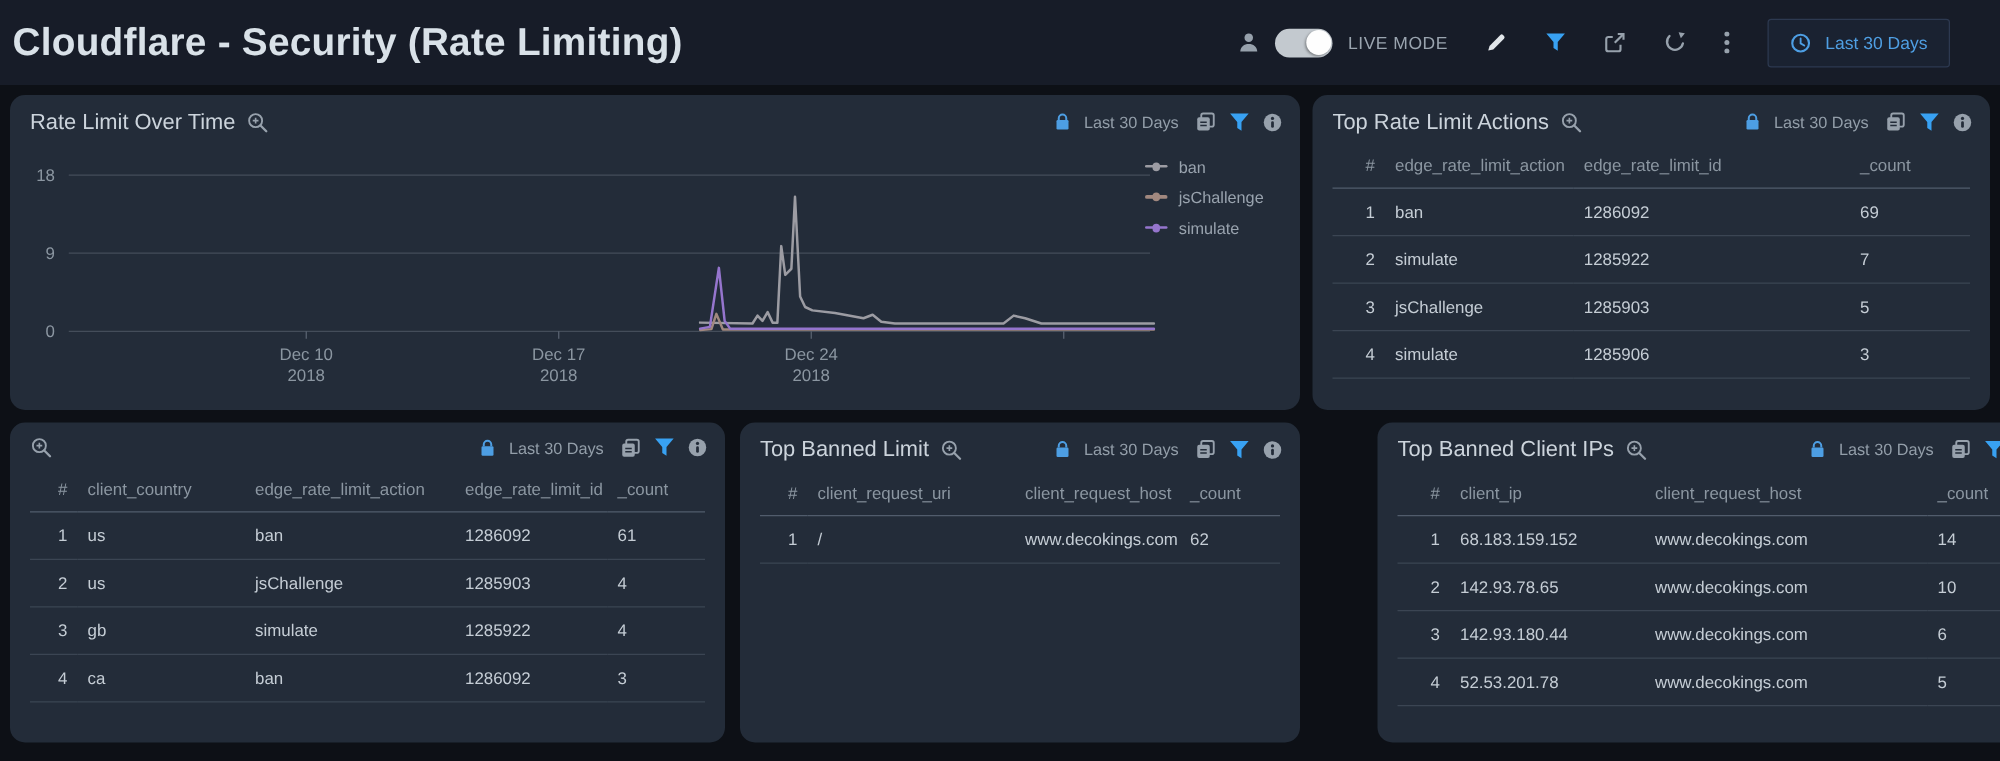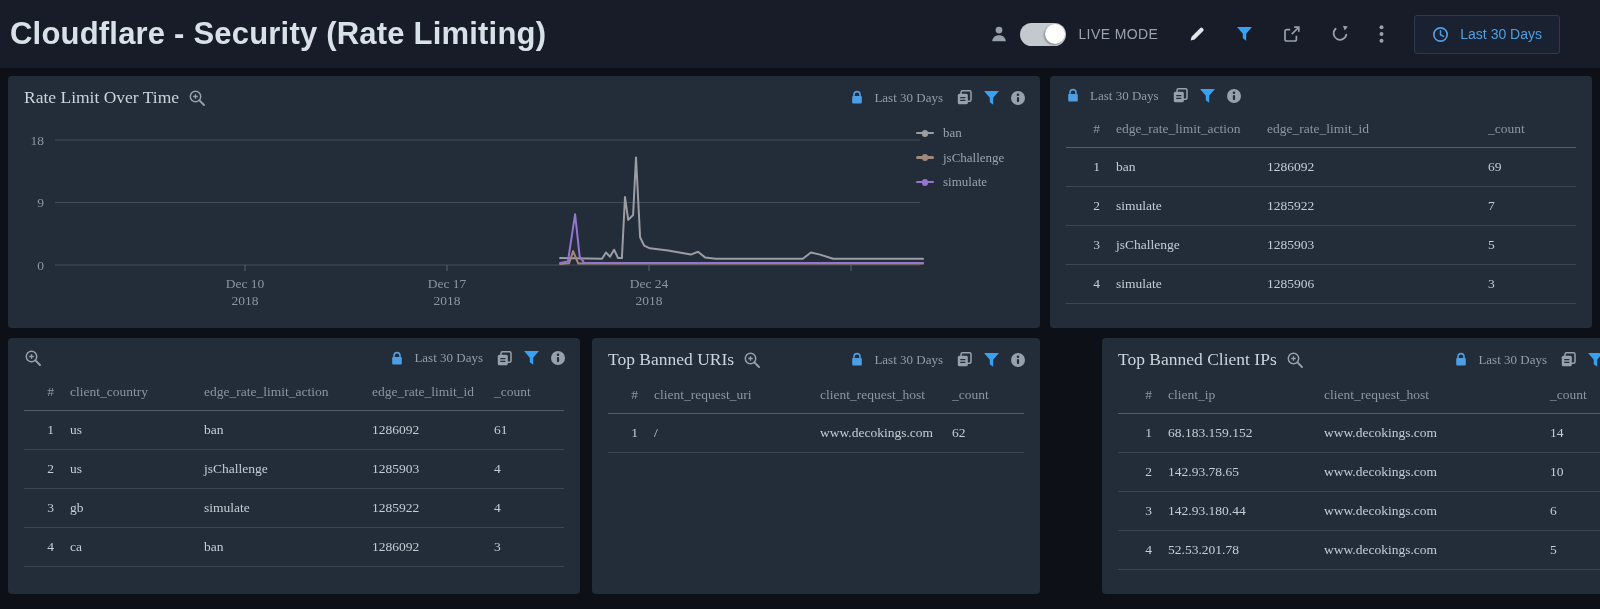--- a/index.html
+++ b/index.html
@@ -15,21 +15,21 @@
   .toggle .knob{position:absolute;right:1.5px;top:1.5px;width:20px;height:20px;border-radius:50%;background:#fefefe;box-shadow:-1px 1px 2px rgba(0,0,0,.35);}
   .livemode-label{font-size:14px;color:#9aa4af;letter-spacing:.4px;}
   .icon{display:inline-block;vertical-align:middle;}
   .ic-gray{color:#97a1ac;}
   .ic-light{color:#e2e6ea;}
   .ic-blue{color:#38a1f2;}
   .ic-blue2{color:#4d9ee3;}
   .time-btn{display:flex;align-items:center;gap:11px;height:37px;padding:0 17px;background:#1a2231;border:1px solid #2d3950;border-radius:3px;color:#4f9fe3;font-size:14px;cursor:pointer;}
 
   
-  .panel{position:absolute;background:#232c39;border-radius:4px;font-family:Liberation Serif, serif;}
+  .panel{position:absolute;background:#232c39;border-radius:12px;}
   .panel-head{display:flex;align-items:center;justify-content:space-between;padding:11px 14px 6px 16px;}
   .title-wrap{display:flex;align-items:center;gap:9px;}
   .panel-title{margin:0;font-size:17.5px;font-weight:400;color:#ccd4dc;}
   .panel-controls{display:flex;align-items:center;gap:10px;}
   .range-label{font-size:13px;color:#939ea9;margin-right:3px;}
 
   
   table{border-collapse:collapse;font-size:13.5px;margin:2px 16px 0 16px;width:calc(100% - 32px);table-layout:fixed;}
   th{color:#8b96a1;font-weight:400;text-align:left;padding:9px 8px 10px 8px;border-bottom:1px solid #515c6c;white-space:nowrap;overflow:hidden;}
   td{color:#c5cdd5;text-align:left;padding:11px 8px;border-bottom:1px solid #3b4553;white-space:nowrap;overflow:hidden;}
@@ -206,20 +206,26 @@
               <span class="dt" style="background: rgb(149, 117, 205);"></span>
             </span>
             <span>simulate</span>
           </div>
         </div>
     </div>
   </section>
 
   <section class="panel" style="left:1050px;top:76px;width:542px;height:252px">
     <div class="panel-head">
+      <div class="title-wrap">
+        <h2 class="panel-title">Top Rate Limit Actions</h2>
+        <svg class="icon ic-gray" width="18" height="18">
+            <use href="#i-zoom"></use>
+          </svg>
+      </div>
       <div class="panel-controls">
         <svg class="icon ic-blue2" width="14" height="15">
             <use href="#i-lock"></use>
           </svg>
         <span class="range-label">Last 30 Days</span>
         <svg class="icon ic-gray" width="17" height="17">
             <use href="#i-copy"></use>
           </svg>
         <svg class="icon ic-blue" width="17" height="16">
             <use href="#i-funnel"></use>
@@ -329,21 +335,21 @@
             <td>1286092</td>
             <td>3</td>
           </tr>
         </tbody>
       </table>
   </section>
 
   <section class="panel" style="left:592px;top:338px;width:448px;height:256px">
     <div class="panel-head">
       <div class="title-wrap">
-        <h2 class="panel-title">Top Banned URIs</h2>
+        <h2 class="panel-title">Top Banned Limit</h2>
         <svg class="icon ic-gray" width="18" height="18">
             <use href="#i-zoom"></use>
           </svg>
       </div>
       <div class="panel-controls">
         <svg class="icon ic-blue2" width="14" height="15">
             <use href="#i-lock"></use>
           </svg>
         <span class="range-label">Last 30 Days</span>
         <svg class="icon ic-gray" width="17" height="17">

